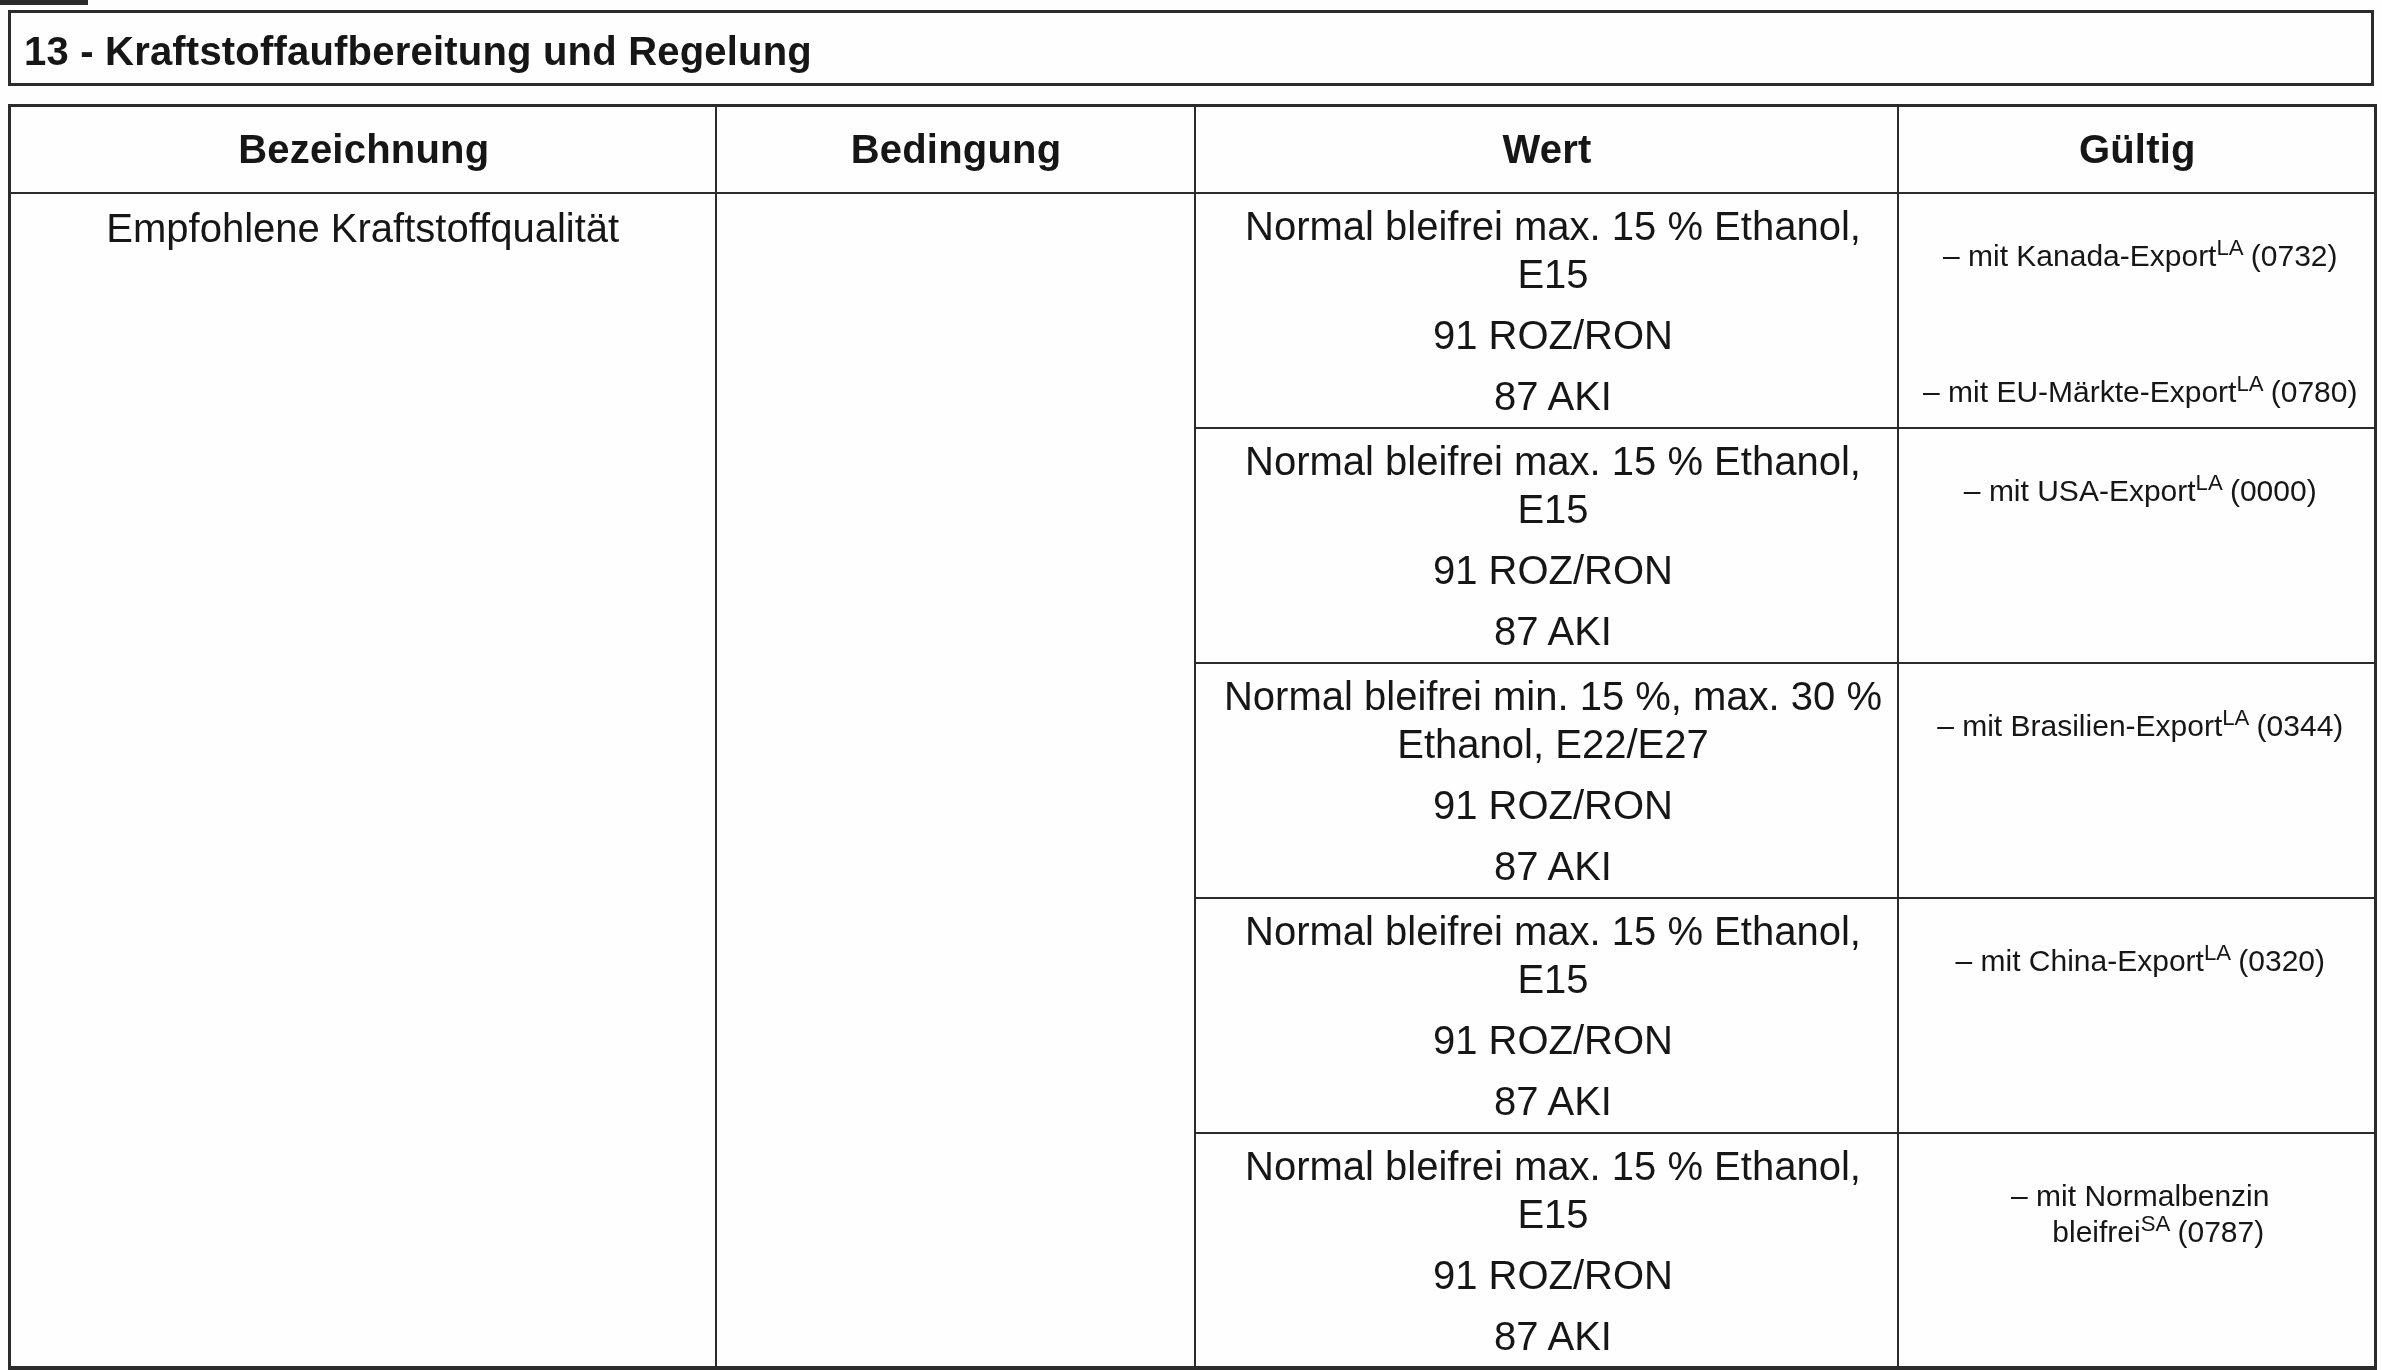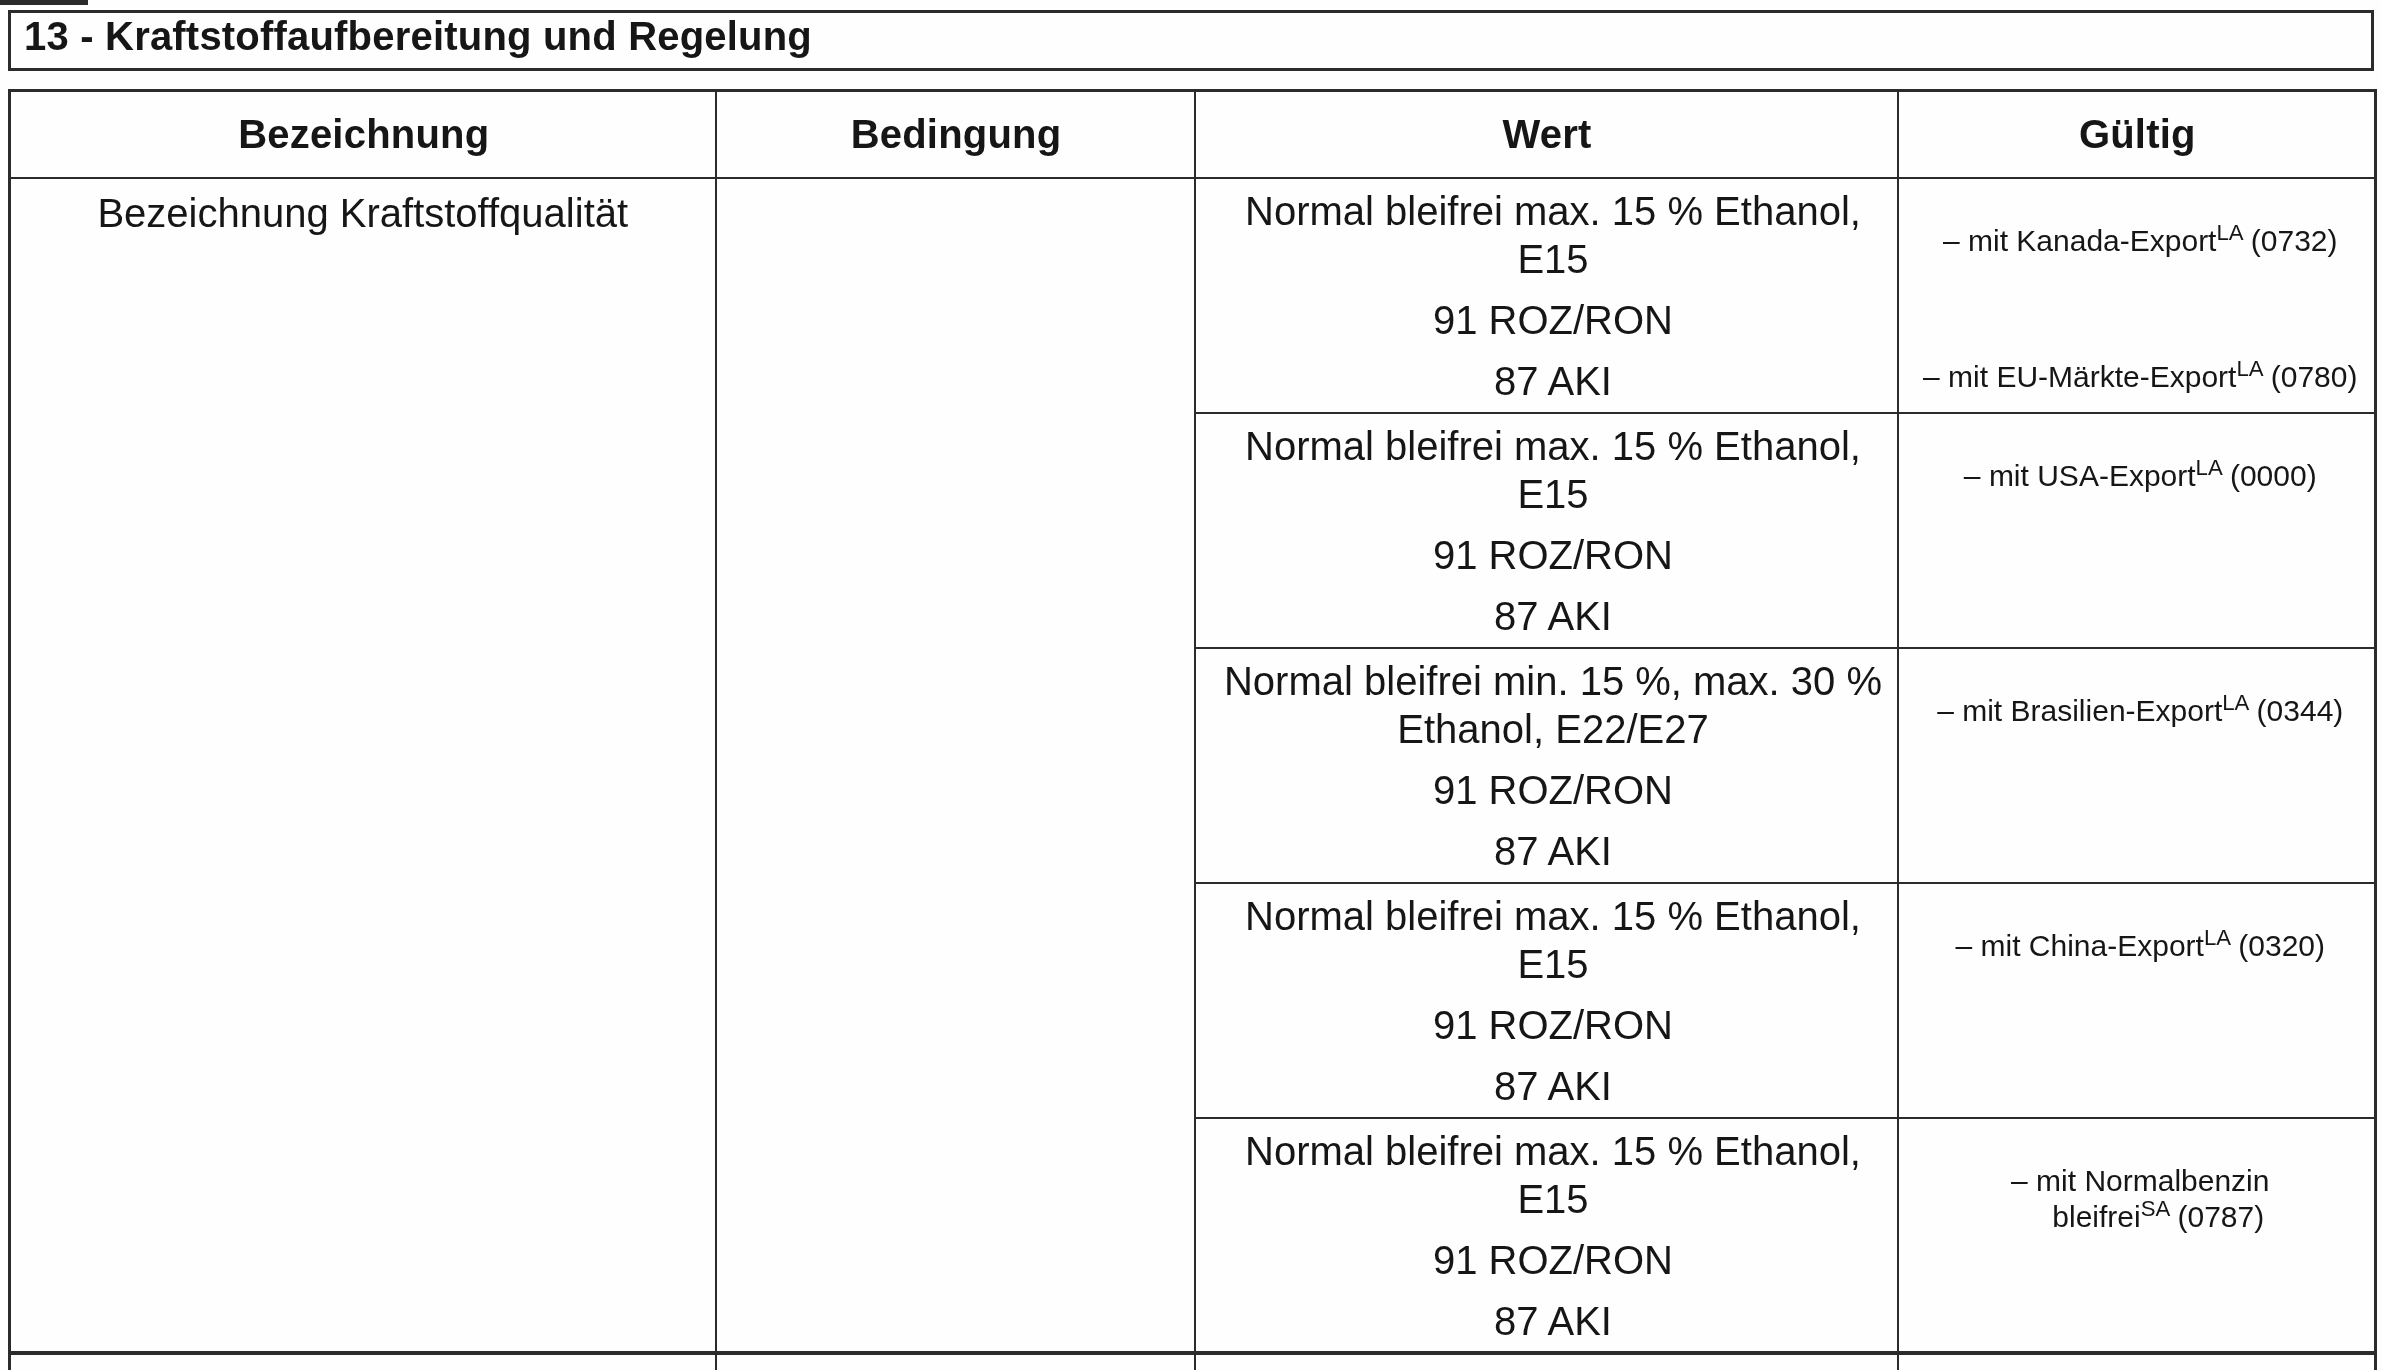--- a/index.html
+++ b/index.html
@@ -19,21 +19,21 @@
   
   .top-remnant {
     position: absolute;
     top: 0; left: 0;
     width: 88px; height: 5px;
     background: #2b2b2b;
   }
   .title-box {
     margin: 10px 8px 0 8px;
     border: 3px solid #2b2b2b;
-    padding: 1px 16px 10px 13px;
+    padding: 16px 16px 10px 13px;
     font-size: 40px;
     font-weight: bold;
     line-height: 1.1;
     letter-spacing: 0.2px;
   }
   table.spec {
     margin: 18px 8px 0 8px;
     border-collapse: collapse;
     table-layout: fixed;
     width: 2366px;
@@ -114,21 +114,21 @@
     </colgroup>
     <tbody>
       <tr>
         <th>Bezeichnung</th>
         <th>Bedingung</th>
         <th>Wert</th>
         <th>Gültig</th>
       </tr>
 
       <tr class="data-row">
-        <td class="cell-bezeichnung" rowspan="5">Bezeichnung Kraftstoffqualität</td>
+        <td class="cell-bezeichnung" rowspan="5">Empfohlene Kraftstoffqualität</td>
         <td class="cell-bedingung" rowspan="5"></td>
         <td class="cell-wert">
           <p>Normal bleifrei max. 15 % Ethanol, E15</p>
           <p>91 ROZ/RON</p>
           <p>87 AKI</p>
         </td>
         <td class="cell-gueltig">
           <div class="g-item"><span>– mit Kanada-Export</span><sup>LA</sup><span class="g-code">(0732)</span></div>
           <div class="g-item"><span>– mit EU-Märkte-Export</span><sup>LA</sup><span class="g-code">(0780)</span></div>
         </td>

